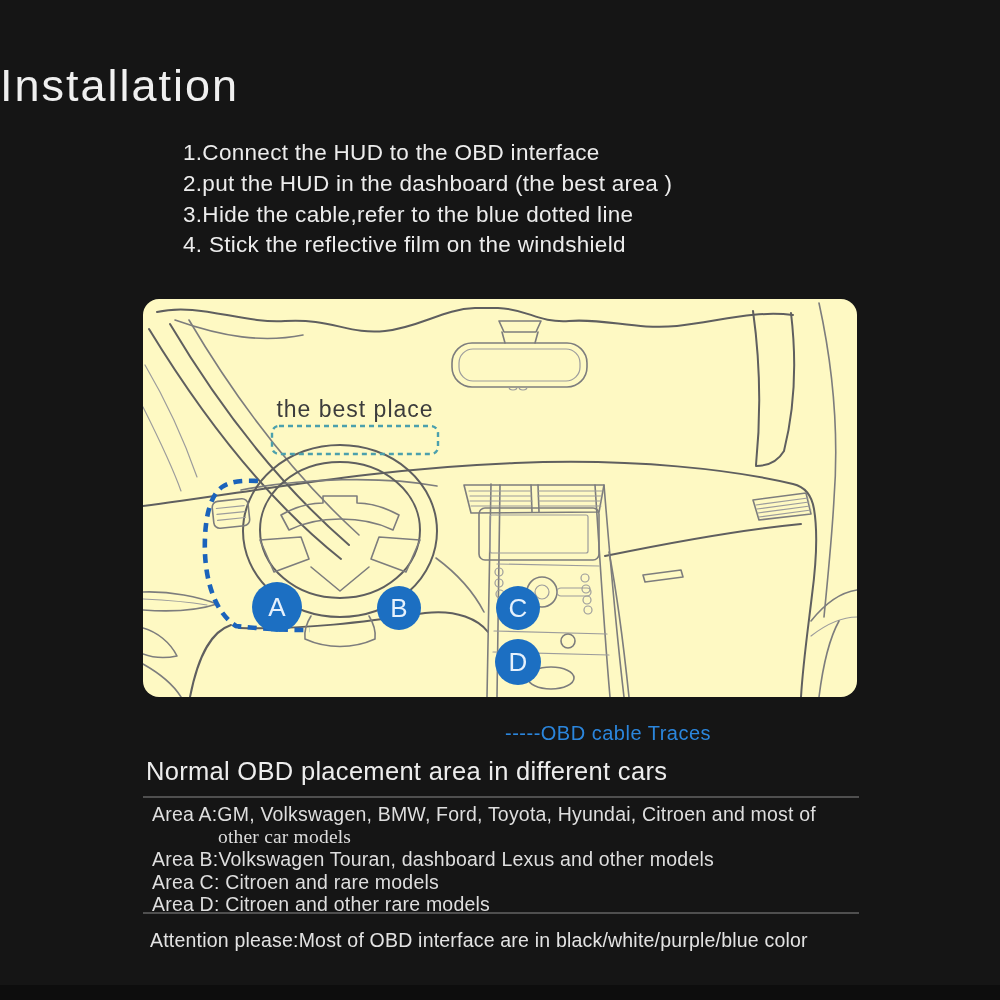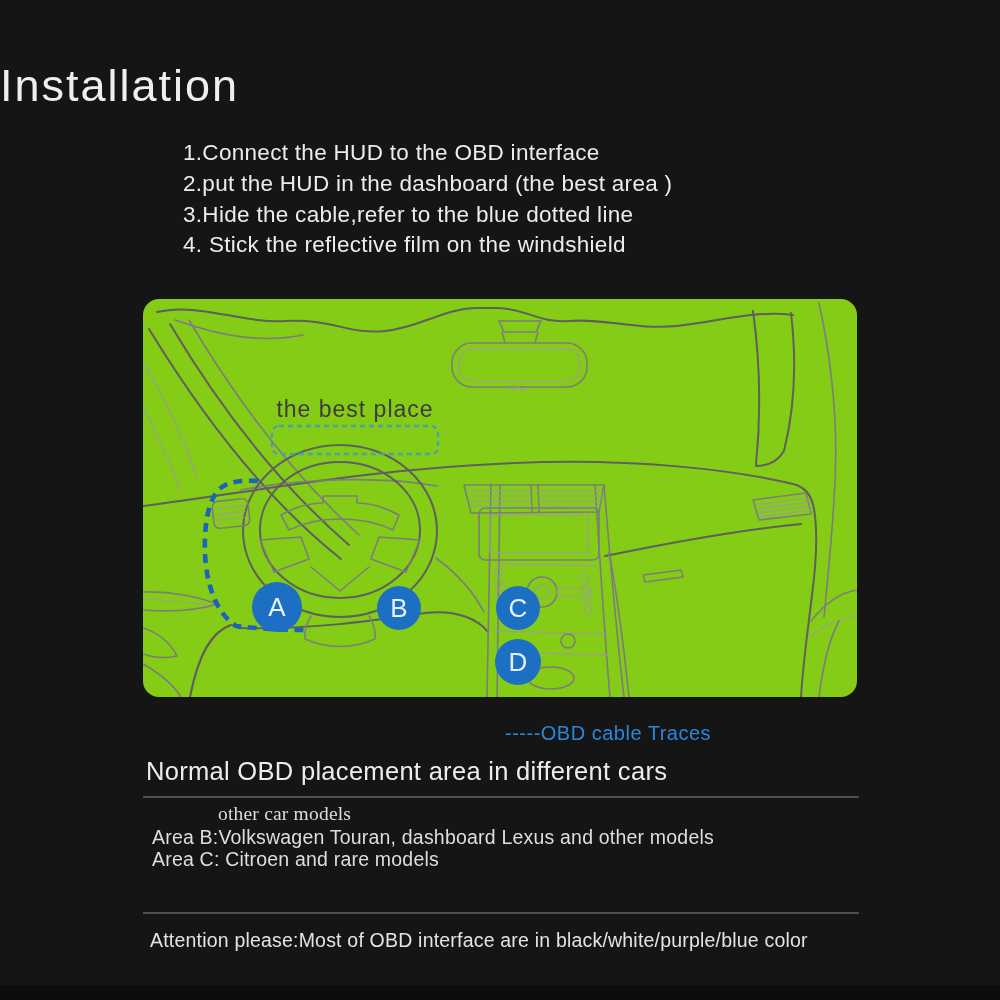--- a/index.html
+++ b/index.html
@@ -12,21 +12,21 @@
   .title {
     position:absolute; top:60px; left:0; width:1000px; text-align:left;
     font-size:45px; font-weight:300; color:#efefef; letter-spacing:2px;
   }
   .instructions {
     position:absolute; top:138px; left:183px;
     font-size:22.5px; line-height:30.8px; color:#ececec; letter-spacing:0.3px;
   }
   .panel {
     position:absolute; left:143px; top:299px; width:714px; height:398px;
-    background:#84cc16; border-radius:16px;
+    background:#fef9c3; border-radius:16px;
   }
   .panel svg { position:absolute; inset:0; width:714px; height:398px; }
   .legend {
     position:absolute; left:505px; top:722px;
     font-size:20px; color:#2b86dd; letter-spacing:0.5px;
   }
   .heading {
     position:absolute; left:146px; top:757px;
     font-size:25.5px; color:#ededed; letter-spacing:0.3px;
   }
@@ -180,23 +180,25 @@
     </svg>
   </div>
 
   <div class="legend">-----OBD cable Traces</div>
 
   <div class="heading">Normal OBD placement area in different cars</div>
 
   <div class="divider d1"></div>
 
   <div class="areas">
+    <div>Area A:GM, Volkswagen, BMW, Ford, Toyota, Hyundai, Citroen and most of</div>
     <div class="indent">other car models</div>
     <div>Area B:Volkswagen Touran, dashboard Lexus and other models</div>
     <div>Area C: Citroen and rare models</div>
+    <div>Area D: Citroen and other rare models</div>
   </div>
 
   <div class="divider d2"></div>
 
   <div class="attention">Attention please:Most of OBD interface are in black/white/purple/blue color</div>
 
   <div class="bottom-strip"></div>
 </div>
 
 </body></html>

